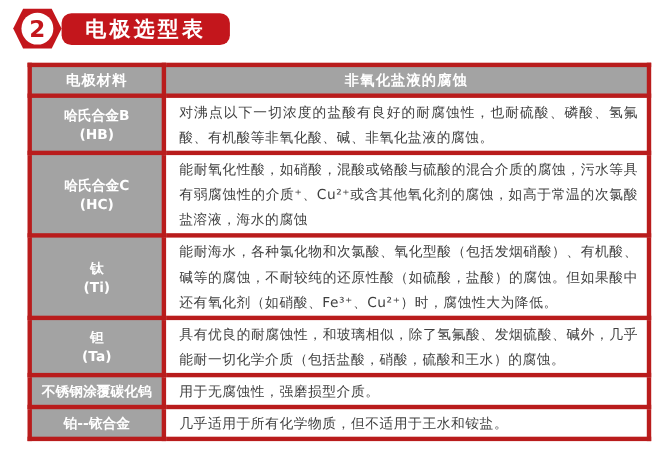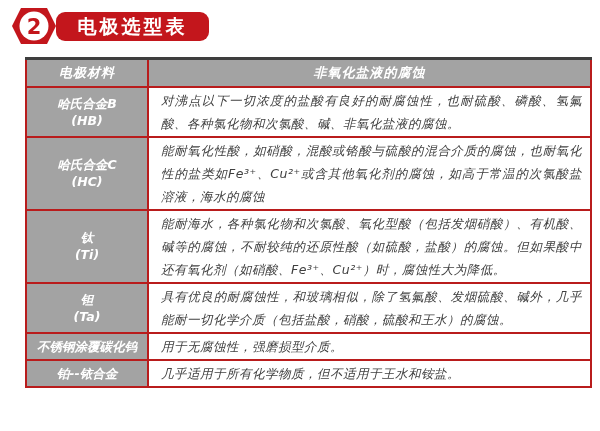--- a/index.html
+++ b/index.html
@@ -14,21 +14,21 @@
     background:#c3161c; border-radius:9px;
     color:#ffffff; font-size:19px; font-weight:bold; letter-spacing:3px;
     display:flex; align-items:center; justify-content:center;
   }
 
   table.sel {
     border-collapse:collapse; table-layout:fixed;
     margin-left:25px; width:567px;
     border:2px solid #3e3e3e; border-top:3px solid #3e3e3e;
   }
-  table.sel th, table.sel td { border:2px solid #b91c1c; vertical-align:middle;font-style:italic; }
+  table.sel th, table.sel td { border:4px solid #b91c1c; vertical-align:middle; }
   col.c-mat { width:122px; }
   thead th {
     background:#a3a3a3; color:#ffffff;
     font-size:13px; font-weight:bold; height:28px; letter-spacing:1px;
   }
   td.mat {
     background:#a3a3a3; color:#ffffff;
     font-weight:bold; font-size:12.5px; line-height:17px;
     text-align:center; padding:2px 2px;
   }
@@ -63,28 +63,28 @@
       <th>电极材料</th>
       <th>非氧化盐液的腐蚀</th>
     </tr>
   </thead>
   <tbody>
     <tr class="h48">
       <td class="mat">
         <div>哈氏合金B</div>
         <div>(HB)</div>
       </td>
-      <td class="desc">对沸点以下一切浓度的盐酸有良好的耐腐蚀性，也耐硫酸、磷酸、氢氟酸、各种氯化物和次氯酸、碱、非氧化盐液的腐蚀。</td>
+      <td class="desc">对沸点以下一切浓度的盐酸有良好的耐腐蚀性，也耐硫酸、磷酸、氢氟酸、有机酸等非氧化酸、碱、非氧化盐液的腐蚀。</td>
     </tr>
     <tr class="h69">
       <td class="mat">
         <div>哈氏合金C</div>
         <div>(HC)</div>
       </td>
-      <td class="desc">能耐氧化性酸，如硝酸，混酸或铬酸与硫酸的混合介质的腐蚀，也耐氧化性的盐类如Fe³⁺、Cu²⁺或含其他氧化剂的腐蚀，如高于常温的次氯酸盐溶液，海水的腐蚀</td>
+      <td class="desc">能耐氧化性酸，如硝酸，混酸或铬酸与硫酸的混合介质的腐蚀，污水等具有弱腐蚀性的介质⁺、Cu²⁺或含其他氧化剂的腐蚀，如高于常温的次氯酸盐溶液，海水的腐蚀</td>
     </tr>
     <tr class="h71">
       <td class="mat">
         <div>钛</div>
         <div>(Ti)</div>
       </td>
       <td class="desc">能耐海水，各种氯化物和次氯酸、氧化型酸（包括发烟硝酸）、有机酸、碱等的腐蚀，不耐较纯的还原性酸（如硫酸，盐酸）的腐蚀。但如果酸中还有氧化剂（如硝酸、Fe³⁺、Cu²⁺）时，腐蚀性大为降低。</td>
     </tr>
     <tr class="h48">
       <td class="mat">

